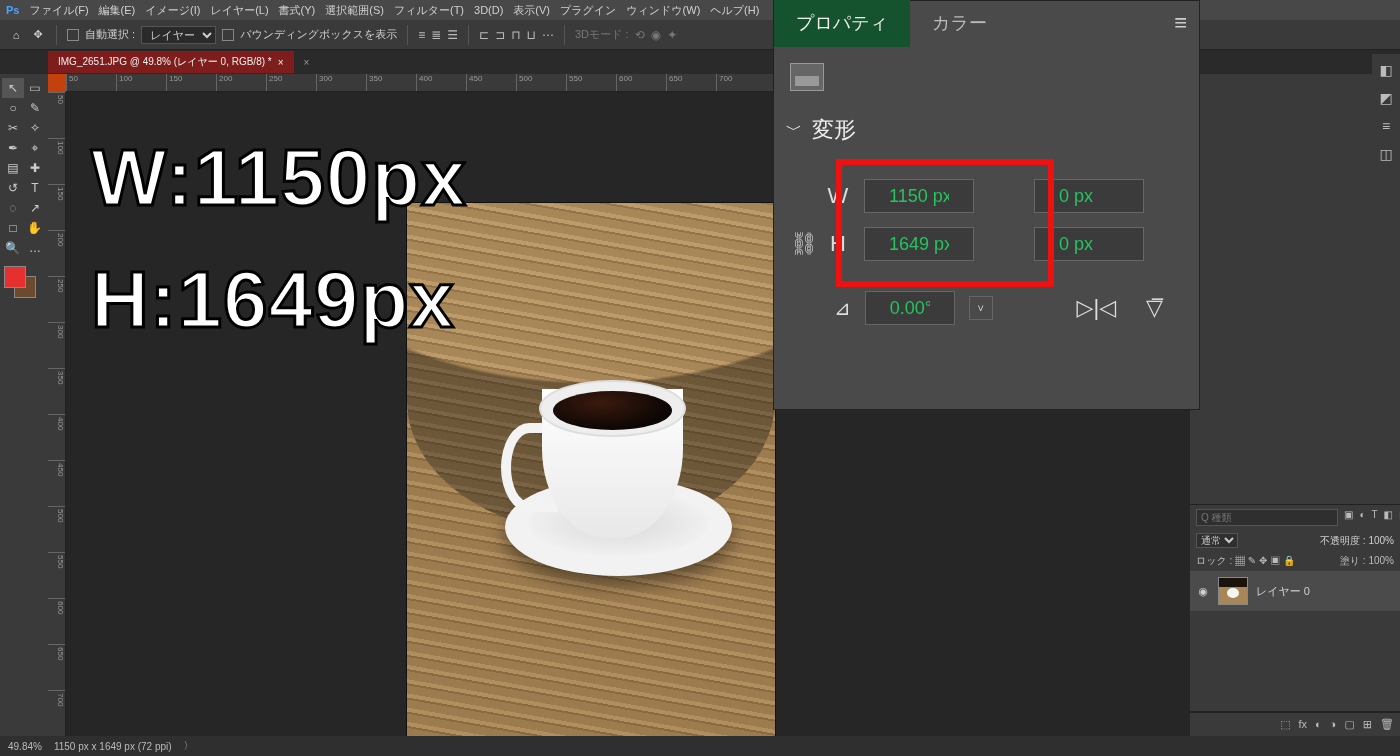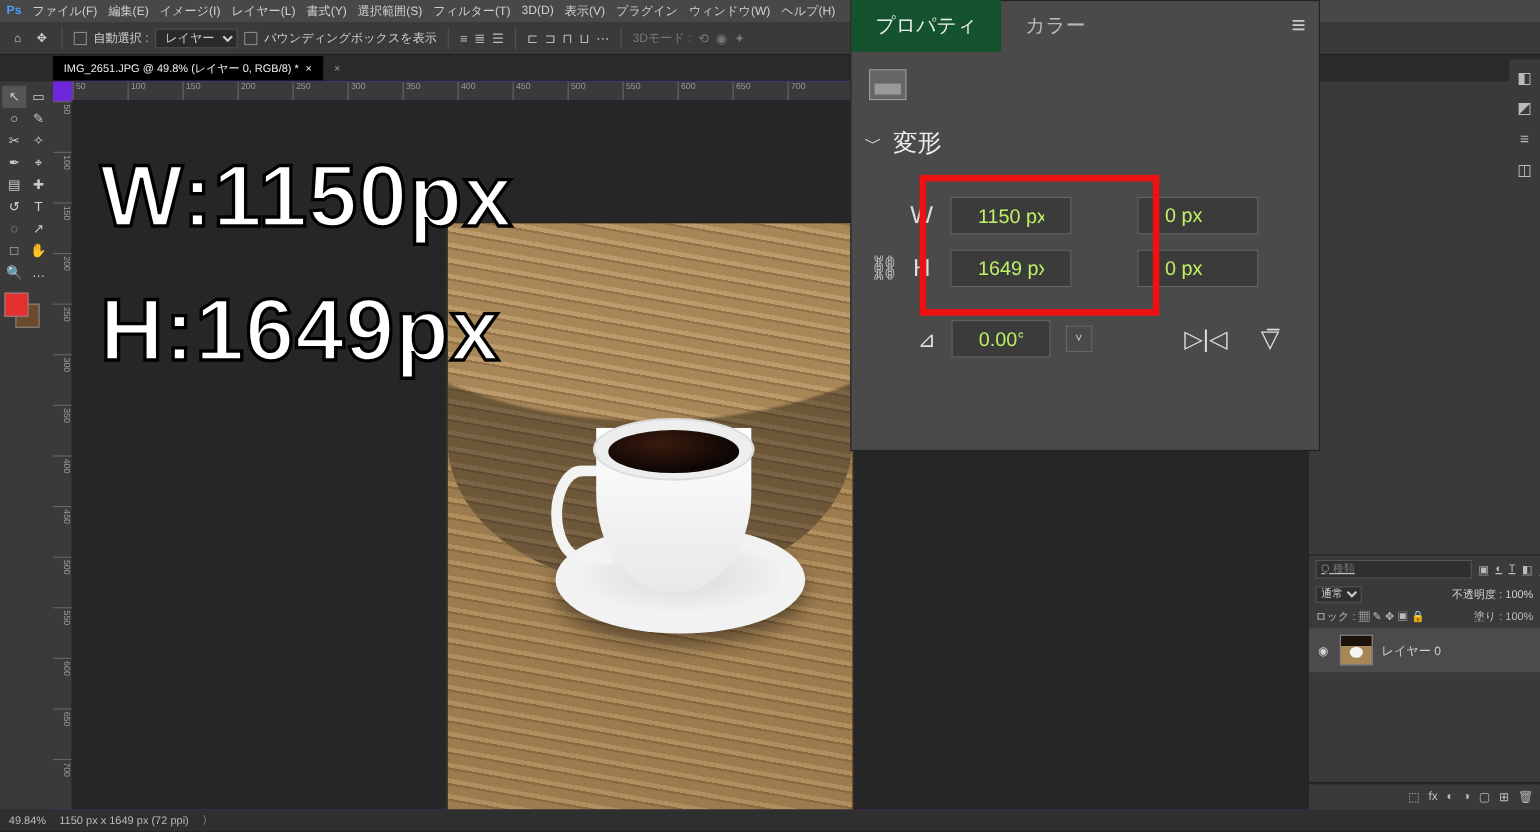--- a/index.html
+++ b/index.html
@@ -6,31 +6,31 @@
 body { background:#262626; color:#d0d0d0; font-size:11px; width:1400px; height:756px; overflow:hidden; position:relative; }
 .menubar { height:20px; background:#484848; display:flex; align-items:center; gap:10px; padding:0 6px; font-size:11px; }
 .menubar span { cursor:default; }
 .optbar { height:30px; background:#3a3a3a; display:flex; align-items:center; gap:6px; padding:0 8px; font-size:11px; border-bottom:1px solid #222; }
 .optbar .icon { width:16px; height:16px; display:inline-flex; align-items:center; justify-content:center; }
 .optbar select { background:#2a2a2a; color:#ccc; border:1px solid #555; font-size:11px; padding:1px 4px; }
 .optbar .chk { width:12px; height:12px; border:1px solid #888; }
 .optbar .sep { width:1px; height:20px; background:#555; margin:0 4px; }
 .tabbar { height:24px; background:#2a2a2a; display:flex; align-items:center; padding-left:48px; font-size:10px; }
 .tabbar .tab { padding:4px 10px; background:#2a2a2a; color:#999; display:flex; align-items:center; gap:6px; }
-.tabbar .tab.active { background:#000000; color:#eee;justify-content:space-between; }
+.tabbar .tab.active { background:#7f1d1d; color:#eee;justify-content:space-between; }
 .tabbar .tab .x { cursor:pointer; }
 .main { position:absolute; top:74px; left:0; right:0; bottom:20px; display:flex; }
 .toolbar { width:48px; background:#3a3a3a; display:flex; flex-direction:column; flex-wrap:wrap; padding:4px 2px; gap:0; }
 .toolbar .trow { display:flex; }
 .toolbar .tool { width:22px; height:20px; display:flex; align-items:center; justify-content:center; font-size:12px; color:#ccc; cursor:pointer; }
 .toolbar .tool.sel { background:#555; }
 .colorwells { margin-top:8px; padding:2px; position:relative; height:40px; }
 .colorwells .fg { width:22px; height:22px; background:#e63030; border:1px solid #888; position:absolute; top:0; left:2px; }
 .colorwells .bg { width:22px; height:22px; background:#6b4a2e; border:1px solid #888; position:absolute; top:10px; left:12px; }
-.canvas-area { flex:1; background:#6d28d9; position:relative; overflow:hidden; }
+.canvas-area { flex:1; background:#c2410c; position:relative; overflow:hidden; }
 .ruler-h { position:absolute; top:0; left:18px; right:0; height:18px; background:#3a3a3a; border-bottom:1px solid #222; font-size:8px; color:#999; display:flex; }
 .ruler-h .tick { width:50px; border-left:1px solid #666; padding-left:2px; }
 .ruler-v { position:absolute; top:18px; left:0; width:18px; bottom:0; background:#3a3a3a; border-right:1px solid #222; font-size:8px; color:#999; display:flex; flex-direction:column; }
 .ruler-v .tick { height:50px; border-top:1px solid #666; padding-top:2px; writing-mode:vertical-rl; }
 .canvas { position:absolute; top:18px; left:18px; right:0; bottom:0; background:#262626; }
 .img { position:absolute; left:340px; top:110px; width:370px; height:535px; background:#9c7b4f; overflow:hidden; border:1px solid #111; }
 .table-top { position:absolute; inset:0; background:
   repeating-linear-gradient(10deg,#9c7b4f 0 8px,#8a6a40 8px 10px,#b08e5e 10px 14px);
 }
 .table-edge { position:absolute; top:0; left:0; right:0; height:62%; background:
@@ -56,30 +56,30 @@
 .panel-props .layer-type { display:flex; align-items:center; gap:14px; padding:18px 16px; font-size:20px; color:#ddd; }
 .panel-props .layer-type .licon { width:34px; height:28px; background:#666; border:1px solid #999; position:relative; }
 .panel-props .layer-type .licon::after { content:""; position:absolute; left:4px; right:4px; bottom:4px; top:12px; background:#999; }
 .panel-props .section-hdr { display:flex; align-items:center; gap:10px; padding:6px 12px; font-size:22px; color:#eee; }
 .panel-props .section-hdr .chev { font-size:16px; }
 .panel-props .wh-block { position:relative; padding:14px 16px 10px 16px; }
 .panel-props .redbox { position:absolute; top:8px; left:62px; width:218px; height:128px; border:6px solid #e11; pointer-events:none; }
 .panel-props .wh-row { display:flex; align-items:center; gap:12px; margin:14px 0; }
 .panel-props .link { font-size:22px; color:#ccc; margin-right:2px; width:20px; text-align:center; }
 .panel-props .lab { width:28px; font-size:22px; color:#ddd; text-align:center; }
-.panel-props input.val { width:110px; height:34px; background:#3b3b3b; border:1px solid #666; color:#bef264; font-size:18px; padding:0 24px; }
+.panel-props input.val { width:110px; height:34px; background:#3b3b3b; border:1px solid #666; color:#22c55e; font-size:18px; padding:0 24px; }
 .panel-props .xy-lab { width:22px; font-size:20px; color:#ddd; margin-left:14px; }
 .panel-props .angle-row { display:flex; align-items:center; gap:14px; padding:6px 16px 16px 60px; }
 .panel-props .angle-row .aicon { font-size:20px; color:#ddd; }
 .panel-props .angle-row .chv { width:24px; height:24px; border:1px solid #666; display:flex; align-items:center; justify-content:center; }
 .panel-props .flip { margin-left:auto; display:flex; gap:30px; font-size:22px; color:#ddd; padding-right:20px; }
 .rpanel { width:210px; background:#3a3a3a; display:flex; flex-direction:column; }
 .rpanel .spacer { flex:0 0 430px; }
 .layers { border-top:1px solid #222; }
-.layers .l-top { display:flex; align-items:center; gap:6px; padding:4px 6px; font-size:10px;text-decoration:underline; }
+.layers .l-top { display:flex; align-items:flex-start; gap:6px; padding:4px 6px; font-size:10px; }
 .layers .l-top input.search { flex:1; background:#2f2f2f; border:1px solid #555; color:#ccc; font-size:10px; padding:2px 4px; }
 .layers .l-top .iset { display:flex; gap:6px; color:#bbb; }
 .layers .row2 { display:flex; align-items:center; gap:6px; padding:3px 6px; font-size:10px; justify-content:space-between; }
 .layers .row2 select { background:#2f2f2f; color:#ccc; border:1px solid #555; font-size:10px; }
 .layers .row3 { display:flex; align-items:center; gap:18px; padding:3px 6px; font-size:10px; color:#bbb; justify-content:space-between; }
 .layers .layer-item { display:flex; align-items:center; gap:8px; padding:6px; background:#4b4b4b; }
 .layers .eye { width:14px; text-align:center; }
 .layers .thumb { width:30px; height:28px; background:linear-gradient(#1a120b 0 35%, #a78657 35% 100%); border:1px solid #888; position:relative; }
 .layers .thumb::after { content:""; position:absolute; left:30%; top:38%; width:42%; height:38%; background:#f4f4f4; border-radius:50%; }
 .layers .foot { display:flex; gap:8px; padding:5px 6px; font-size:11px; color:#bbb; justify-content:flex-end; border-top:1px solid #222; margin-top:auto; }

